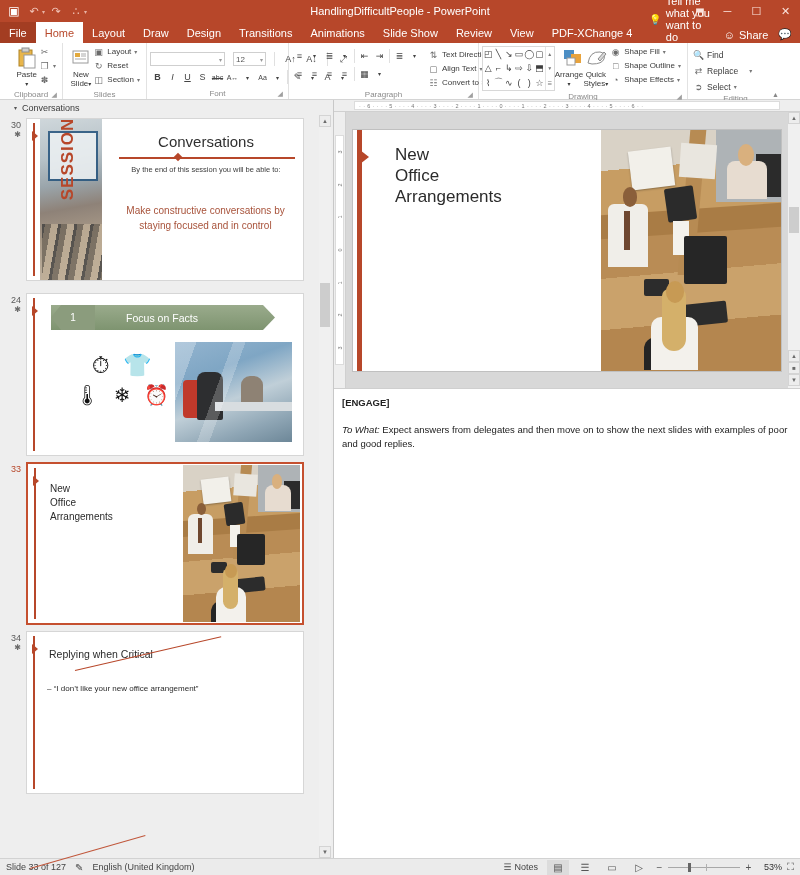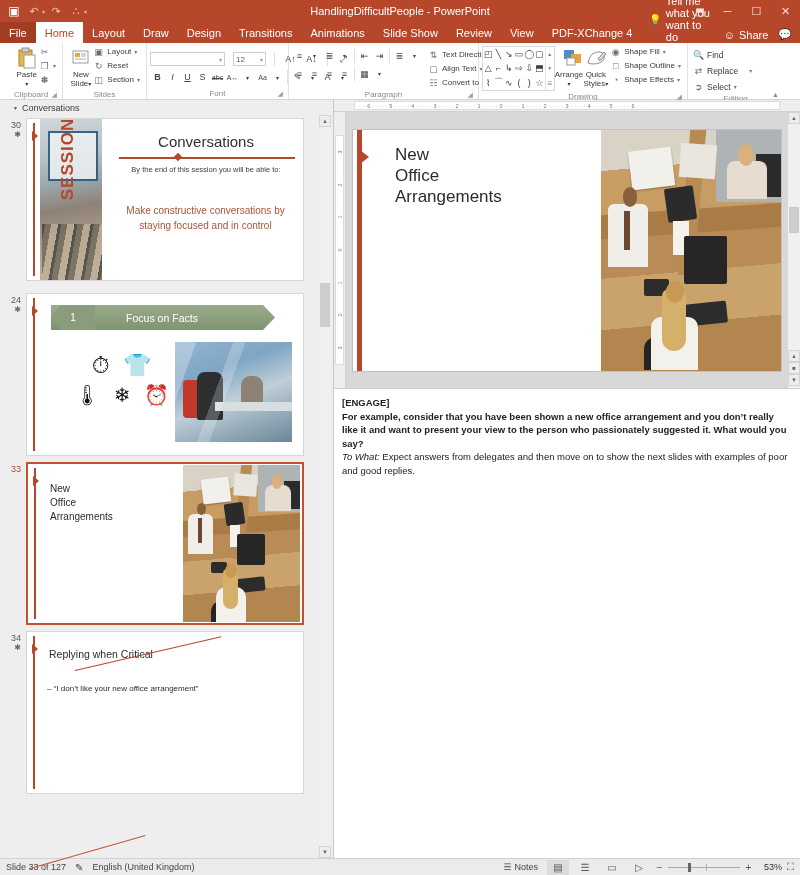--- a/index.html
+++ b/index.html
@@ -816,21 +816,21 @@
         <div class="sv-thumb"></div>
         <div class="sv-prev">▲</div>
         <div class="sv-menu">■</div>
         <div class="sv-next">▼</div>
       </div>
     </div>
 
     <div class="notesarea">
       <div class="notes-text">
         <span class="b">[ENGAGE]</span><br>
-        <span class="b">For example, consider that you have been shown a new office arrangement and you don’t really like it and want to present your view to the person who passionately suggested it. What would you say?</span><br>
+        <br>
         <span class="i">To What:</span><span> Expect answers from delegates and then move on to show the next slides with examples of poor and good replies.</span>
       </div>
     </div>
   </div>
 </div>
 
 <div class="statusbar">
   <div class="redannot"></div>
   <div class="sb-left">
     <span>Slide 33 of 127</span>

